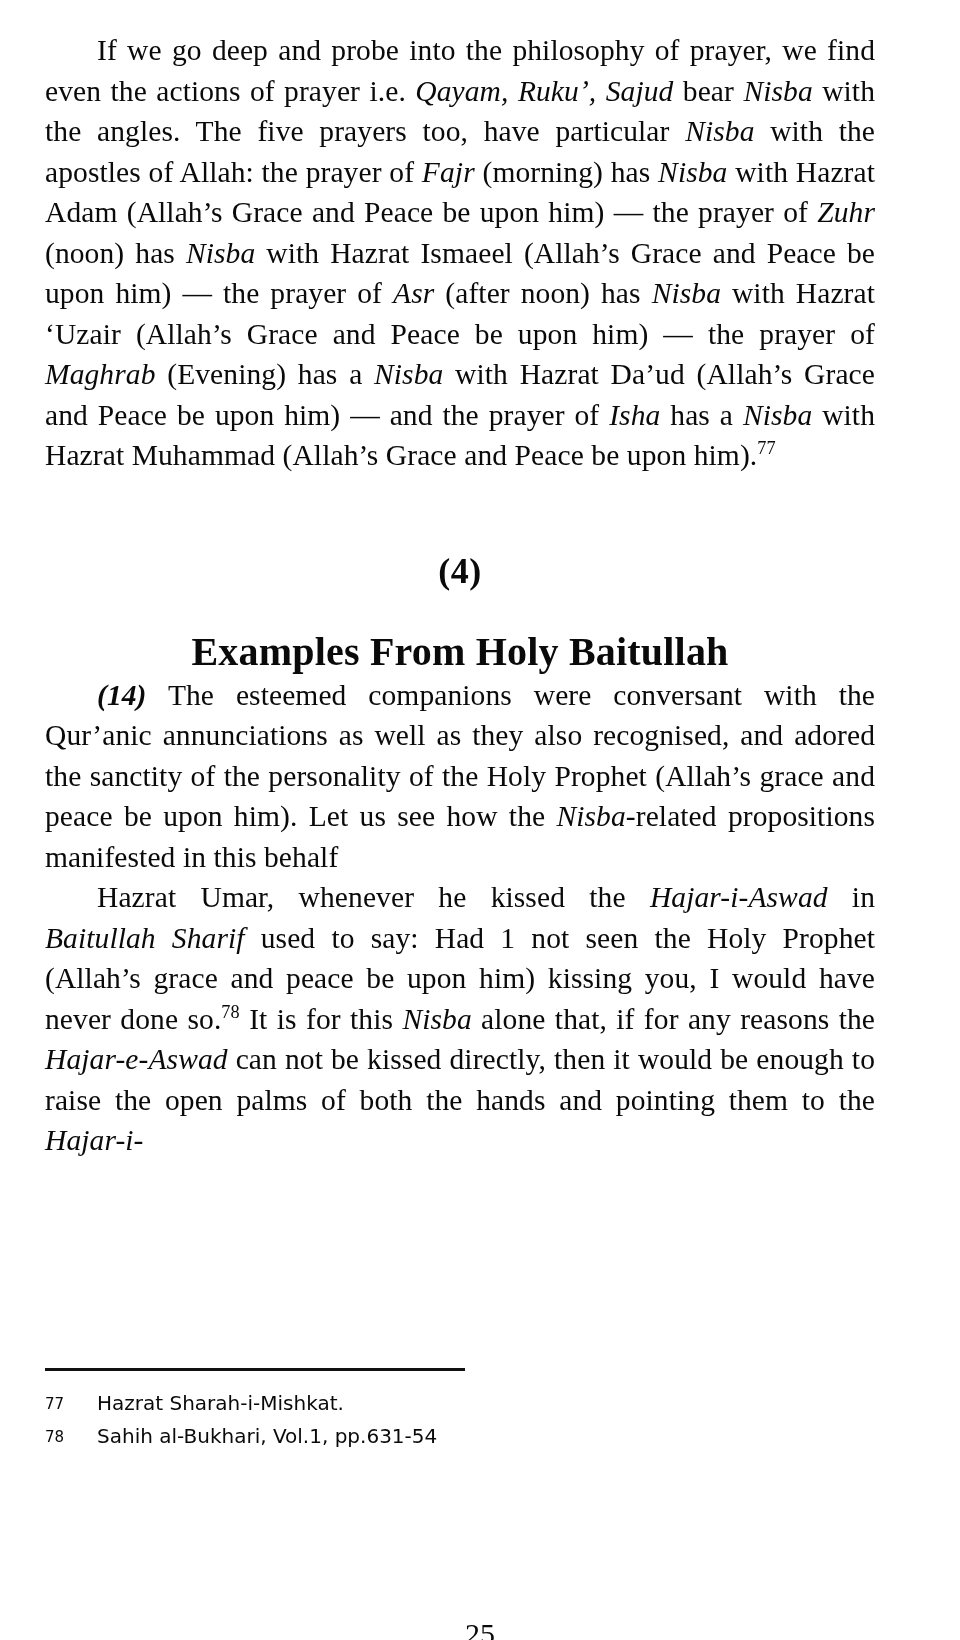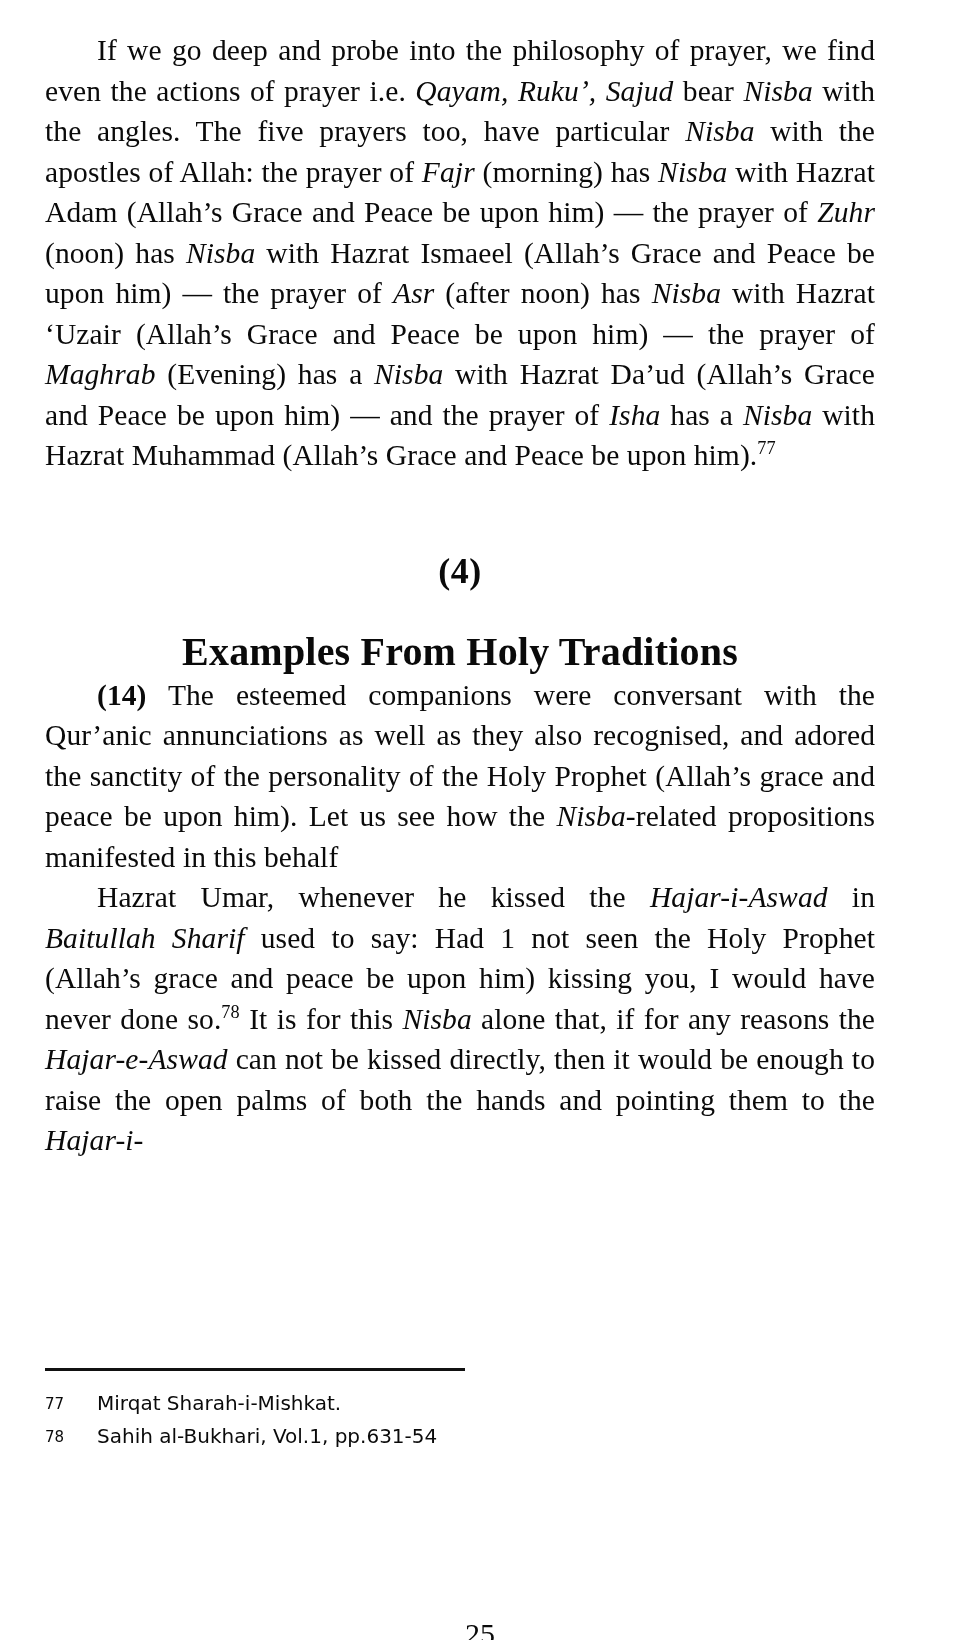--- a/index.html
+++ b/index.html
@@ -92,43 +92,44 @@
   .page-number {
     position: absolute;
     left: 0;
     right: 0;
     top: 1617px;
     text-align: center;
     font-size: 30px;
   }
   .bold {
     font-weight: bold;
+    font-style: italic;
   }
 </style>
 </head>
 <body>
 
 <div class="page">
 
   <p class="body-par indent">If we go deep and probe into the philosophy of prayer, we find even the actions of prayer i.e. <em>Qayam, Rukuʼ, Sajud</em> bear <em>Nisba</em> with the angles. The five prayers too, have particular <em>Nisba</em> with the apostles of Allah: the prayer of <em>Fajr</em> (morning) has <em>Nisba</em> with Hazrat Adam (Allah’s Grace and Peace be upon him) — the prayer of <em>Zuhr</em> (noon) has <em>Nisba</em> with Hazrat Ismaeel (Allah’s Grace and Peace be upon him) — the prayer of <em>Asr</em> (after noon) has <em>Nisba</em> with Hazrat ‘Uzair (Allah’s Grace and Peace be upon him) — the prayer of <em>Maghrab</em> (Evening) has a <em>Nisba</em> with Hazrat Da’ud (Allah’s Grace and Peace be upon him) — and the prayer of <em>Isha</em> has a <em>Nisba</em> with Hazrat Muhammad (Allah’s Grace and Peace be upon him).<sup>77</sup></p>
 
   <div class="section-number">(4)</div>
 
-  <h1 class="section-title">Examples From Holy Traditions</h1>
+  <h1 class="section-title">Examples From Holy Baitullah</h1>
 
   <p class="body-par indent after-title"><span class="bold">(14)</span>	The esteemed companions were conversant with the Qur’anic annunciations as well as they also recognised, and adored the sanctity of the personality of the Holy Prophet (Allah’s grace and peace be upon him). Let us see how the <em>Nisba</em>-related propositions manifested in this behalf</p>
 
   <p class="body-par indent par-gap">Hazrat Umar, whenever he kissed the <em>Hajar-i-Aswad</em> in <em>Baitullah Sharif</em> used to say: Had 1 not seen the Holy Prophet (Allah’s grace and peace be upon him) kissing you, I would have never done so.<sup>78</sup> It is for this <em>Nisba</em> alone that, if for any reasons the <em>Hajar-e-Aswad</em> can not be kissed directly, then it would be enough to raise the open palms of both the hands and pointing them to the <em>Hajar-i-</em></p>
 
   <div class="footnotes">
     <div class="footnote-rule"></div>
 
     <div class="footnote">
       <span class="fn-num">77</span>
-      <span class="fn-text">Mirqat Sharah-i-Mishkat.</span>
+      <span class="fn-text">Hazrat Sharah-i-Mishkat.</span>
     </div>
 
     <div class="footnote">
       <span class="fn-num">78</span>
       <span class="fn-text">Sahih al-Bukhari, Vol.1, pp.631-54</span>
     </div>
   </div>
 
   <div class="page-number">25</div>
 

